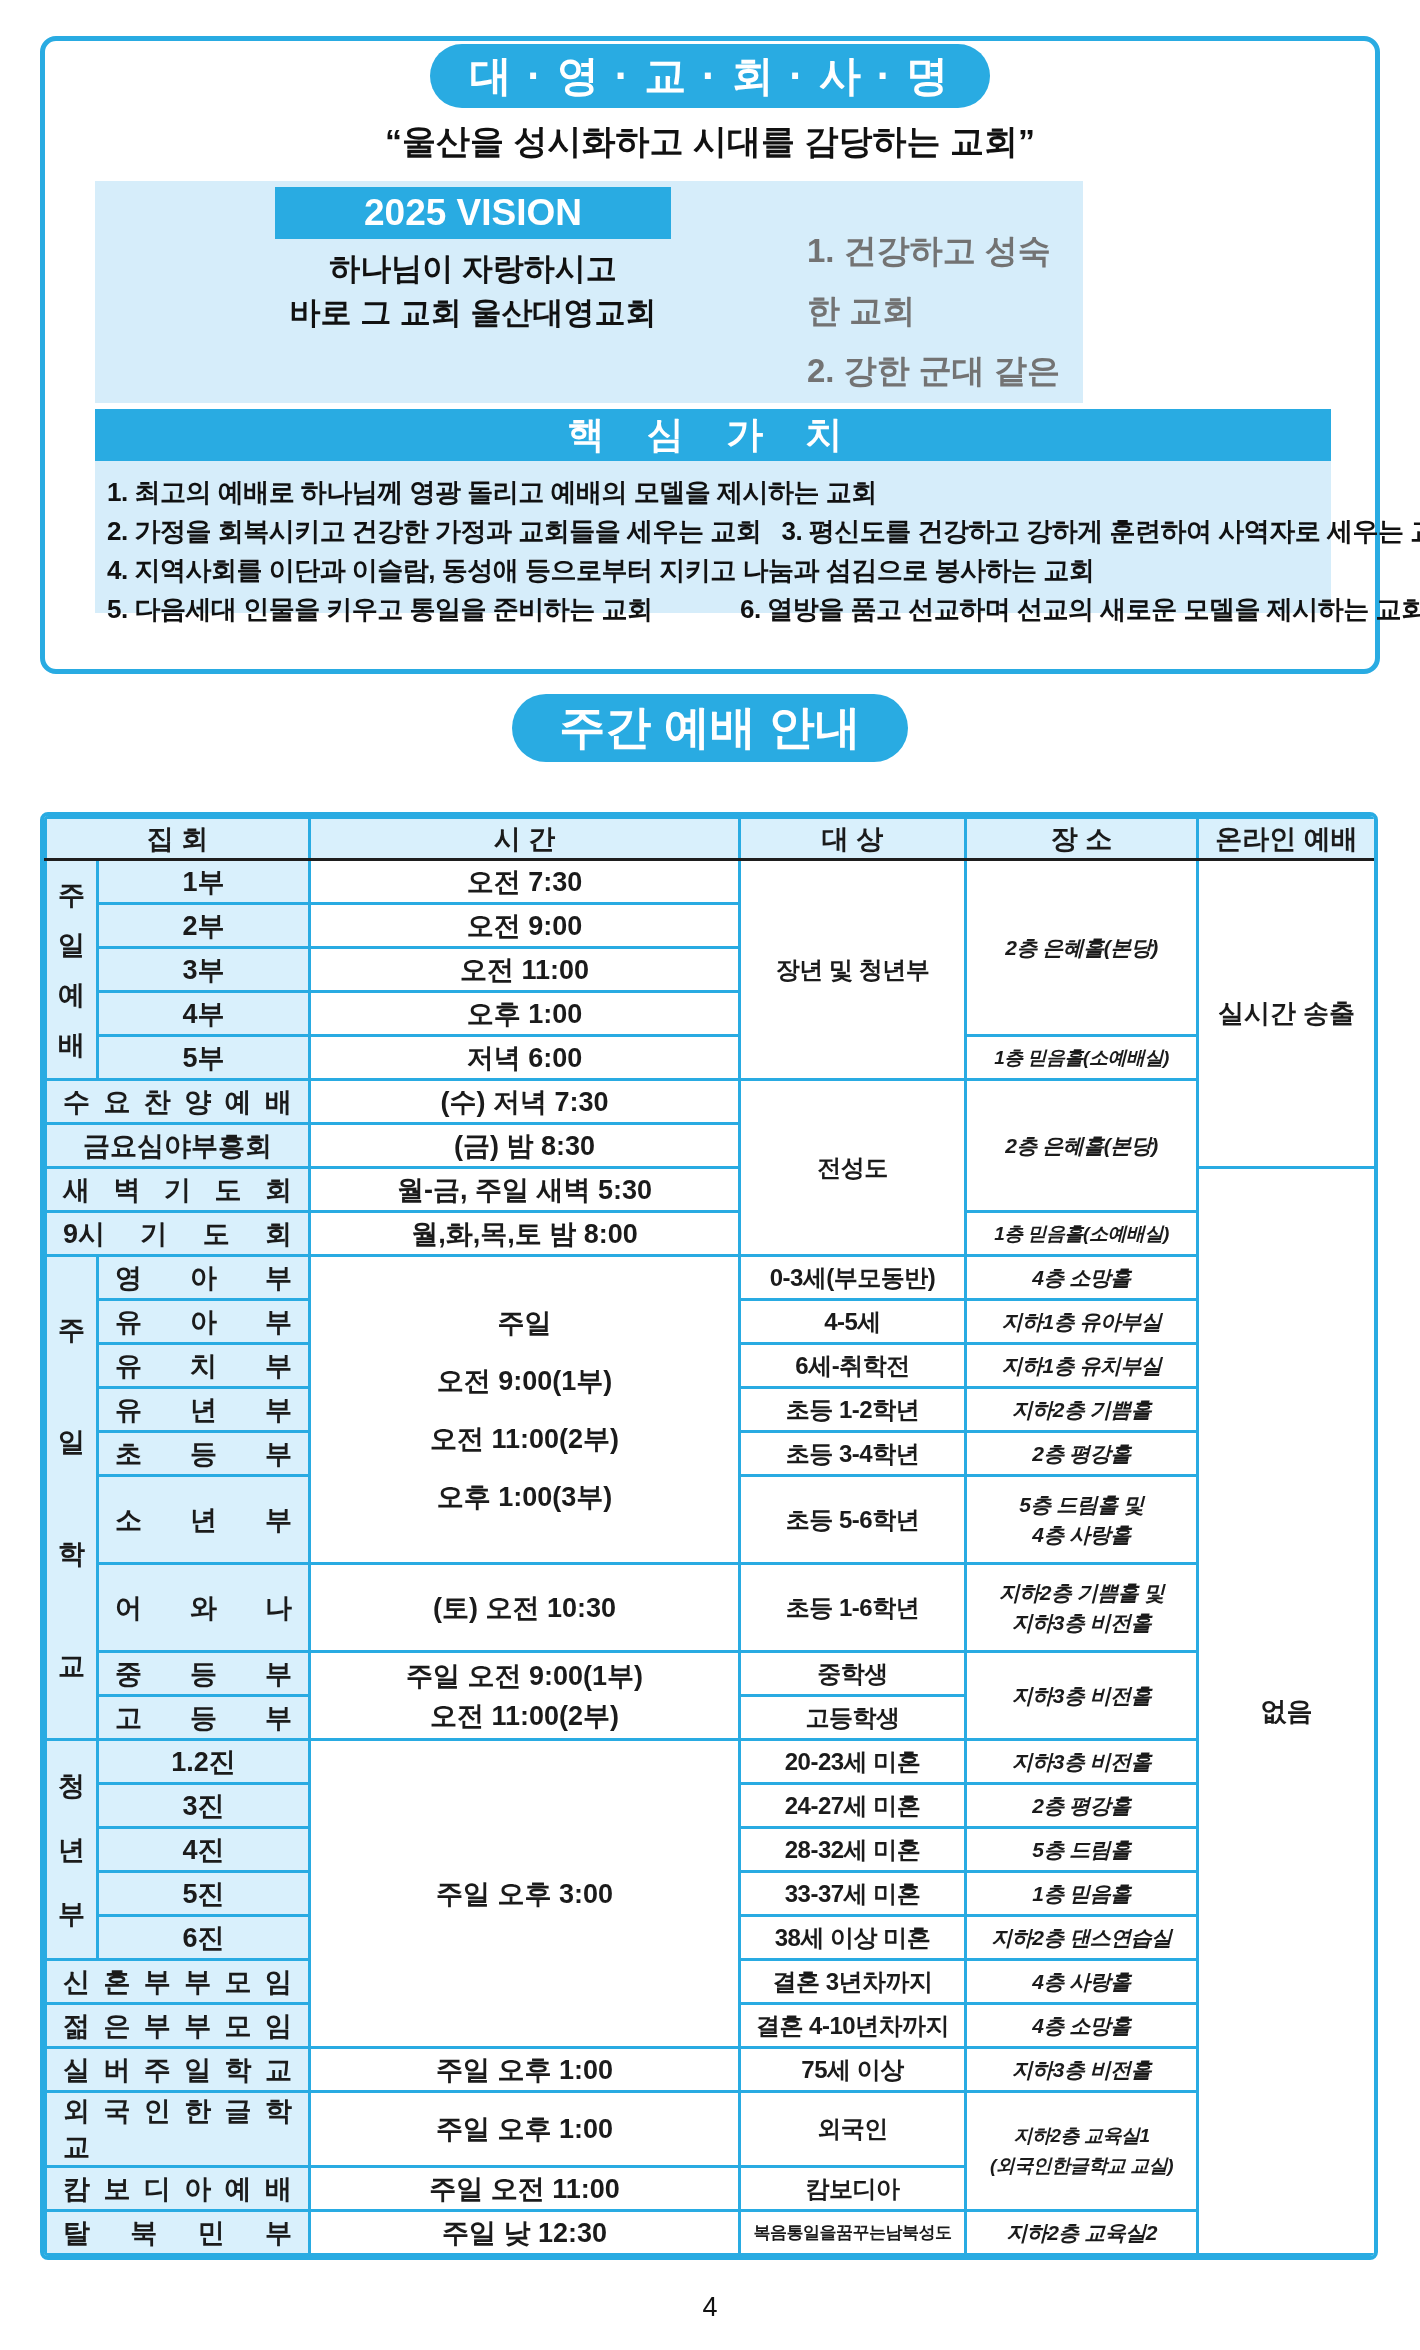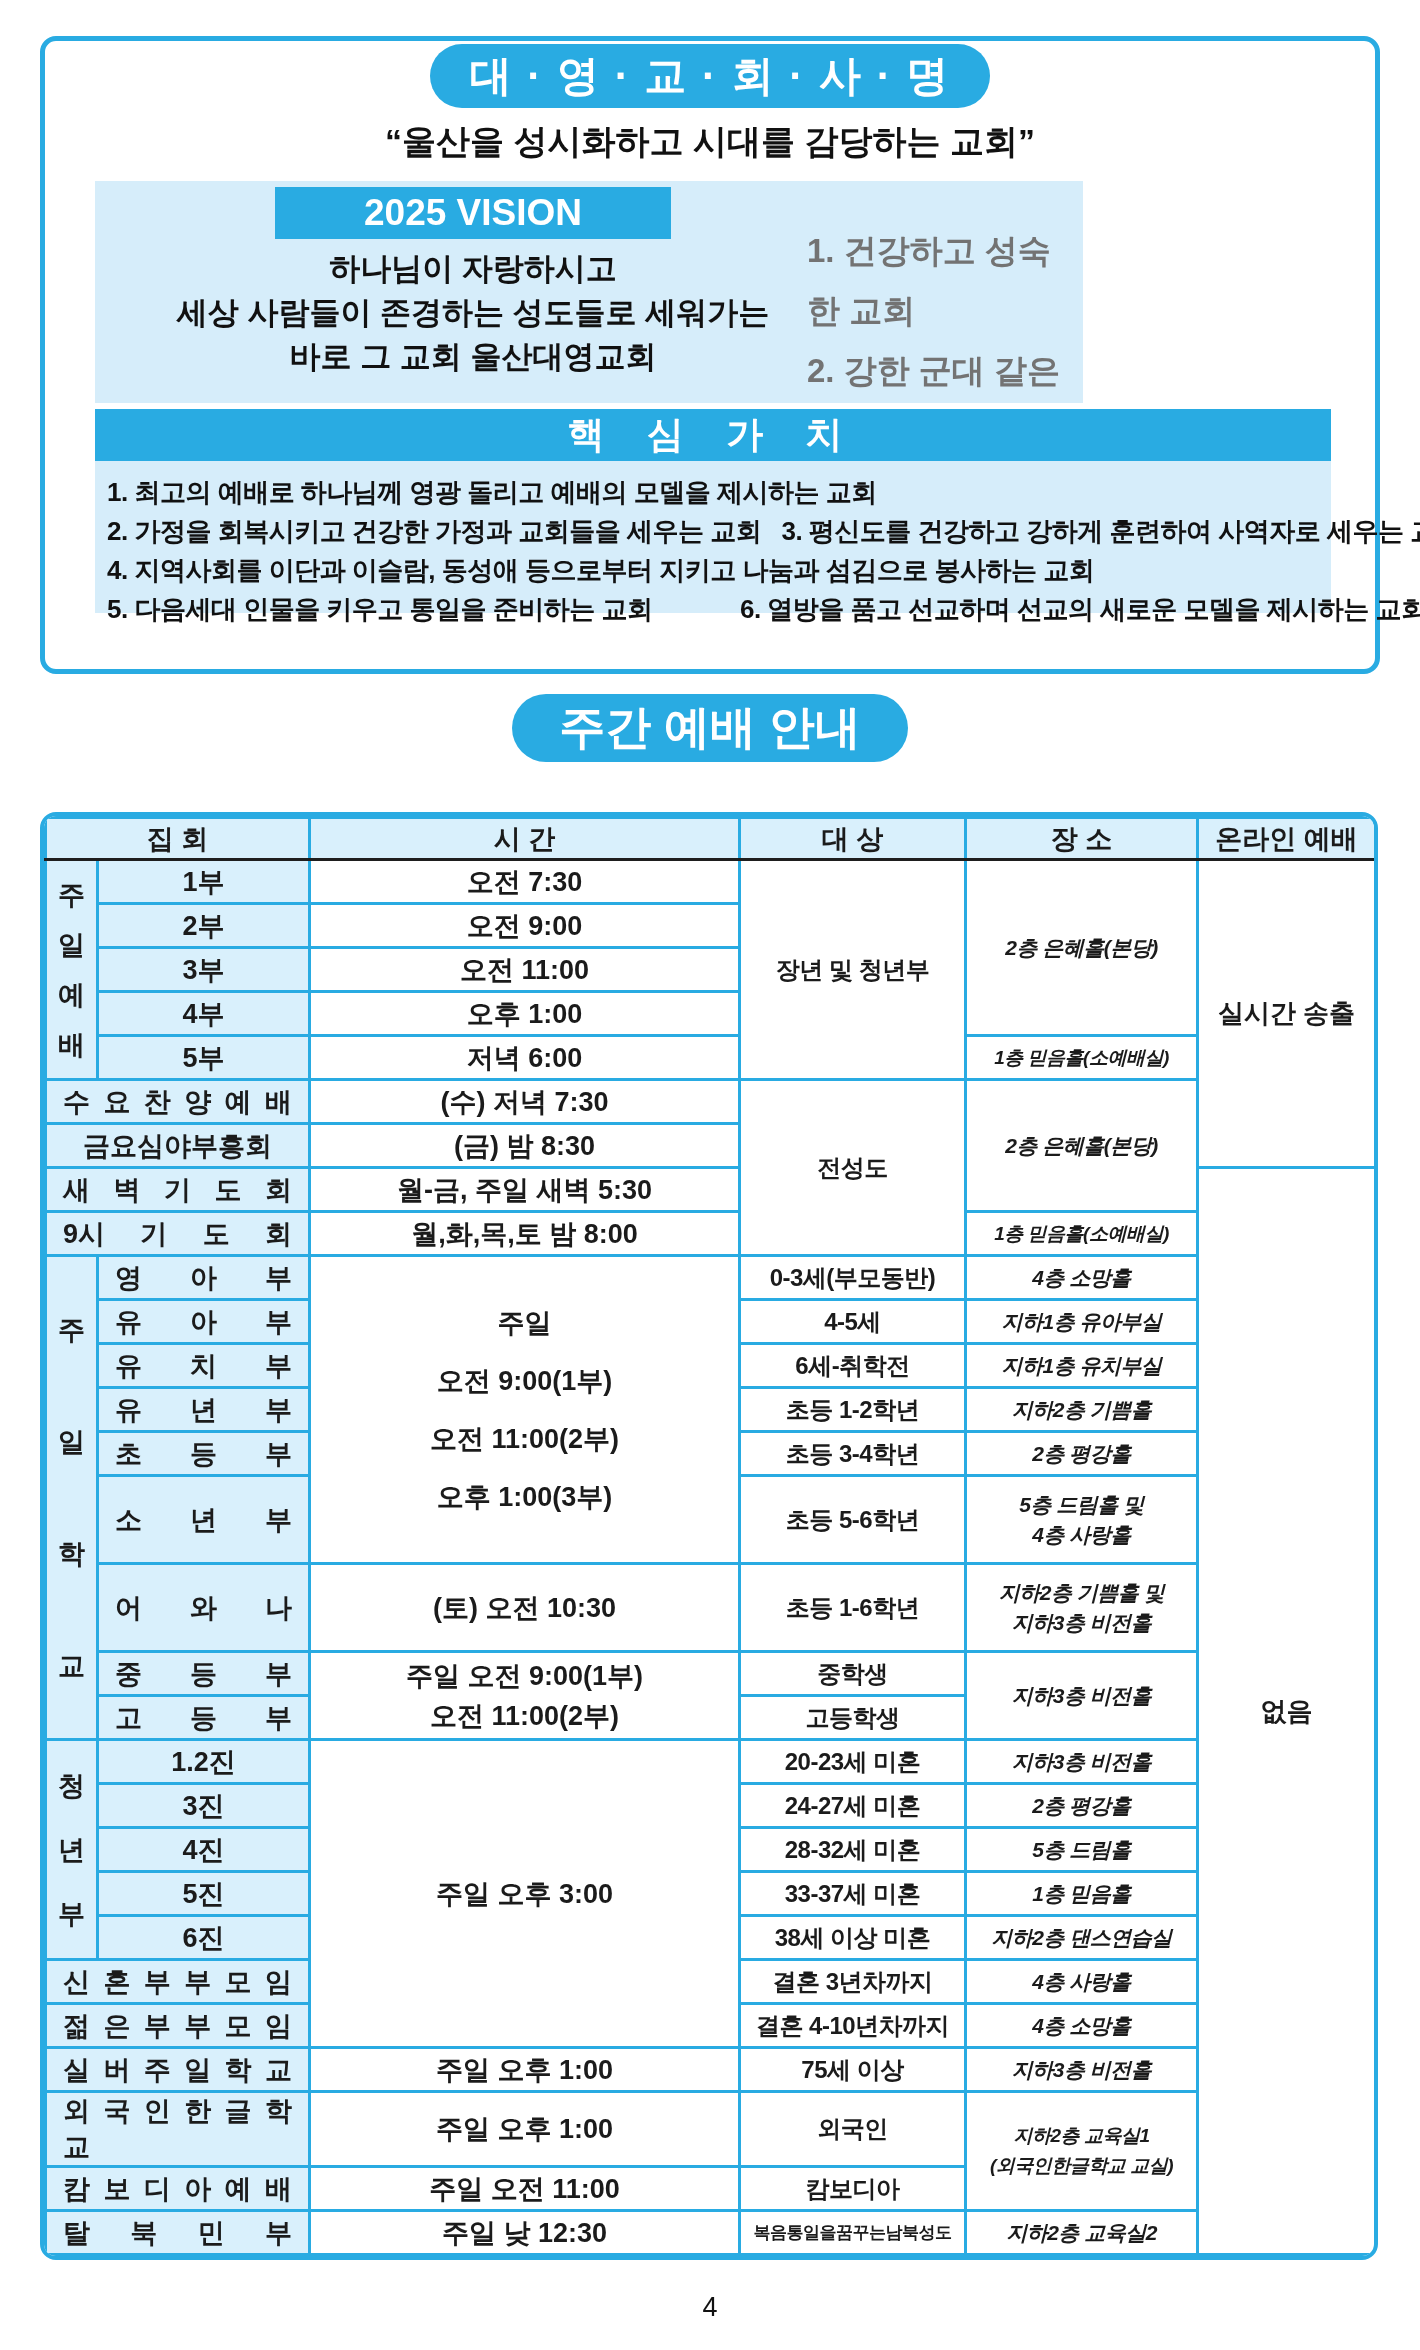--- a/index.html
+++ b/index.html
@@ -46,21 +46,21 @@
   }
   .core-body div{font-size:26px;line-height:39px;color:#111111;white-space:pre;letter-spacing:-0.5px;}
   
   .sched-pill{
     left:50%;top:694px;transform:translateX(-50%);position:absolute;
     width:396px;height:68px;border-radius:36px;background:#29ABE2;
     color:#ffffff;font-size:46px;line-height:66px;text-align:center;
   }
   .table-wrap{
     left:40px;top:812px;width:1330px;
-    border:4px solid #29ABE2;border-radius:16px;overflow:hidden;background:#ffffff;
+    border:4px solid #29ABE2;border-radius:8px;overflow:hidden;background:#ffffff;
   }
   table{border-collapse:collapse;width:100%;table-layout:fixed;}
   td{
     border:3px solid #29ABE2;vertical-align:middle;text-align:center;
     color:#1b1b1b;overflow:hidden;
   }
   tr{height:44px;}
   tr.tall{height:88px;}
   tr.head{height:42px;}
   tr.head td{font-size:27px;background:#D9F0FC;border-bottom:3px solid #1e1e1e;}
@@ -88,21 +88,20 @@
 
 <div class="abs mission-box">
   <div class="title-pill">대 · 영 · 교 · 회 · 사 · 명</div>
   <div class="quote">“울산을 성시화하고 시대를 감당하는 교회”</div>
 
   <div class="vision-panel">
     <div class="vision-left">
       <div class="vision-badge">2025 VISION</div>
       <div class="vision-lines">
         <div>하나님이 자랑하시고</div>
-        <div>세상 사람들이 존경하는 성도들로 세워가는</div>
         <div>바로 그 교회 울산대영교회</div>
       </div>
     </div>
     <div class="vision-right">
       <div>1. 건강하고 성숙한 교회</div>
       <div>2. 강한 군대 같은 교회</div>
       <div>3. 세상을 변화시키는 교회</div>
     </div>
   </div>
 

